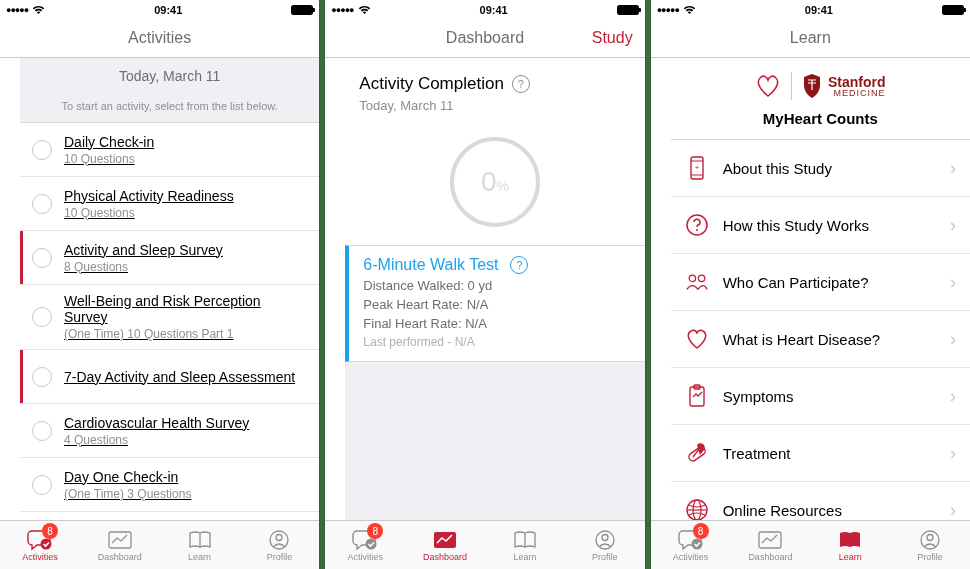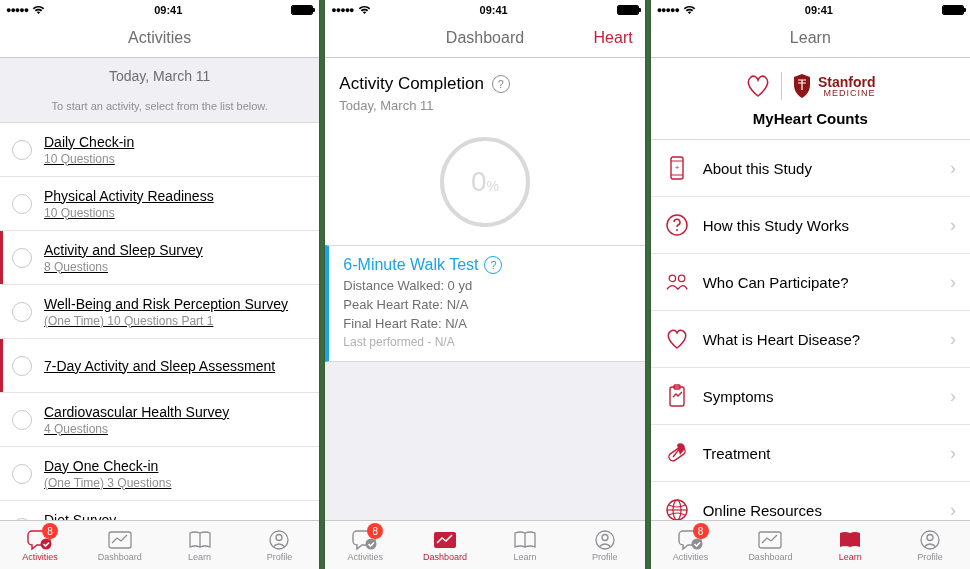--- a/index.html
+++ b/index.html
@@ -9,21 +9,21 @@
   .status-left { display: flex; align-items: center; gap: 4px; }
   .dots { letter-spacing: -1px; font-size: 9px; }
   .wifi-icon svg { display: block; }
   .battery { display:flex; align-items:center; }
   .battery-body { width: 22px; height: 10px; border: 1px solid #000; border-radius: 2px; position: relative; }
   .battery-body::after { content:""; position:absolute; right:-3px; top:2px; width:2px; height:4px; background:#000; border-radius:0 1px 1px 0;}
   .battery-fill { background:#000; height:100%; width:100%; border-radius:1px;}
   .nav-bar { height: 40px; display: flex; align-items: center; justify-content: center; position: relative; border-bottom: 1px solid #c9c9c9; }
   .nav-title { font-size: 16px; font-weight: 500; color: #6e6e6e; }
   .nav-right { position: absolute; right: 12px; font-size: 16px; color: #c41e3a; }
-  .content { flex: 1; overflow: hidden; background: #fff; }
+  .content { flex: 1; overflow: hidden; background: #fff; padding-left: 20px; }
   
   .section-header { background: #efeff4; padding: 10px 12px; text-align: center; border-bottom: 1px solid #d9d9d9; }
   .section-header .t1 { font-size: 14px; color: #6e6e6e; font-weight: 400; }
   .section-header .t2 { font-size: 11px; color: #8e8e93; margin-top: 16px; }
   .activity-row { display: flex; align-items: center; padding: 8px 12px; border-bottom: 1px solid #e5e5e5; min-height: 54px; position: relative; text-decoration: underline; }
   .activity-row.accent::before { content:""; position:absolute; left:0; top:0; bottom:0; width:3px; background:#c41e3a; }
   .radio { width: 20px; height: 20px; border: 1.5px solid #c7c7cc; border-radius: 50%; margin-right: 12px; flex-shrink: 0; }
   .activity-text { flex:1; }
   .activity-title { font-size: 14px; color: #000; font-weight: 400; }
   .activity-sub { font-size: 12px; color: #8e8e93; margin-top: 2px; }
@@ -31,21 +31,21 @@
   .dash-header { padding: 16px 14px 10px; }
   .dash-title-row { display:flex; align-items:center; gap:8px; }
   .dash-title { font-size: 17px; color:#000; font-weight:400; }
   .help-circle { width:18px; height:18px; border:1.5px solid #8e8e93; border-radius:50%; display:flex; align-items:center; justify-content:center; font-size:11px; color:#8e8e93; }
   .dash-sub { font-size:13px; color:#8e8e93; margin-top:4px; }
   .dash-progress { display:flex; justify-content:center; padding: 14px 0 18px; }
   .progress-ring { width: 90px; height: 90px; border: 4px solid #d9d9d9; border-radius: 50%; display:flex; align-items:center; justify-content:center; }
   .progress-val { font-size: 28px; color: #d9d9d9; font-weight: 300; }
   .progress-pct { font-size: 14px; color:#d9d9d9; }
   .dash-card { border-top: 1px solid #d9d9d9; border-bottom: 1px solid #d9d9d9; padding: 10px 14px 12px; position:relative; border-left: 4px solid #1ba4e8;}
-  .dash-card-title-row { display:flex; align-items:flex-start; gap:6px;}
+  .dash-card-title-row { display:flex; align-items:flex-start; gap:12px;}
   .dash-card-title { font-size: 16px; color: #1ba4e8; }
   .help-blue { border-color:#1ba4e8; color:#1ba4e8; }
   .dash-card-line { font-size: 13px; color:#6e6e6e; margin-top:4px; }
   .dash-card-last { font-size: 12px; color:#b0b0b0; margin-top:4px; }
   .dash-rest { flex:1; background:#efeff4; }
   
   .learn-header { text-align:center; padding: 14px 0 12px; }
   .learn-logo-row { display:flex; align-items:center; justify-content:center; gap:10px; }
   .heart-outline { width:26px; height:24px; }
   .divider-v { width:1px; height:28px; background:#c9c9c9; }
@@ -209,21 +209,21 @@
     </div>
     <span>09:41</span>
     <div class="battery">
         <div class="battery-body">
           <div class="battery-fill"></div>
         </div>
       </div>
   </div>
   <div class="nav-bar">
     <span class="nav-title">Dashboard</span>
-    <span class="nav-right">Heart</span>
+    <span class="nav-right">Study</span>
   </div>
   <div class="content" style="display:flex;flex-direction:column;">
     <div class="dash-header">
       <div class="dash-title-row">
         <span class="dash-title">Activity Completion</span>
         <span class="help-circle">?</span>
       </div>
       <div class="dash-sub">Today, March 11</div>
     </div>
     <div class="dash-progress">

